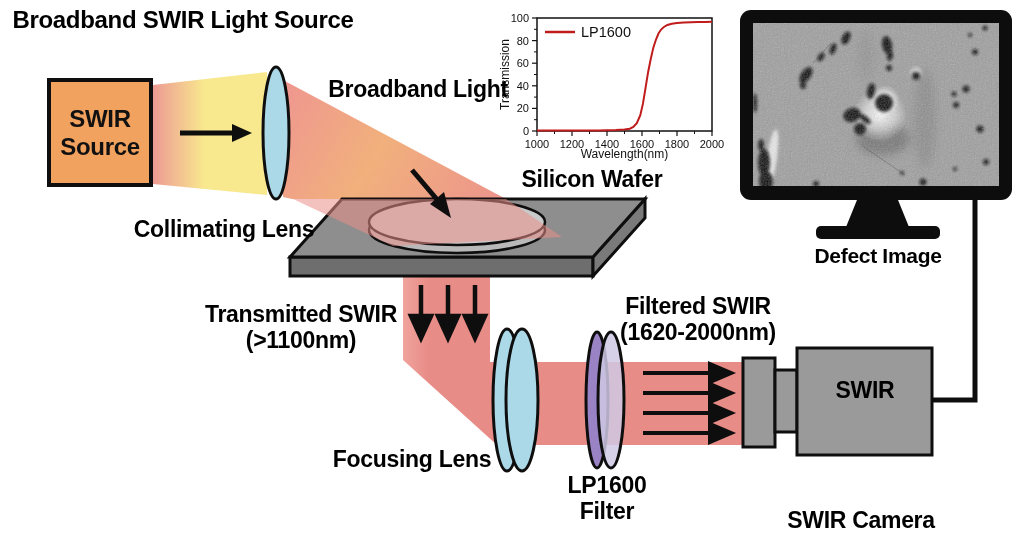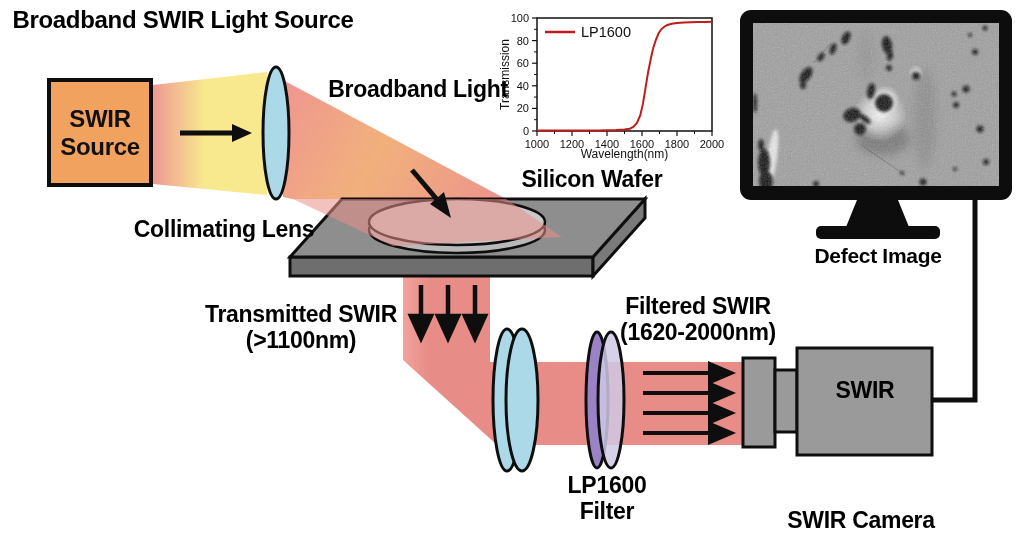--- a/index.html
+++ b/index.html
@@ -251,20 +251,21 @@
   <div class="lbl f23" style="left:301px;top:301px;">
     <div>Transmitted SWIR</div>
     <div>(&gt;1100nm)</div>
   </div>
 
   <div class="lbl f23" style="left:698px;top:270px;margin-top:23px;">
     <div>Filtered SWIR</div>
     <div>(1620-2000nm)</div>
   </div>
 
+  <div class="lbl f23" style="left:412px;top:446px;">Focusing Lens</div>
 
   <div class="lbl f23" style="left:607px;top:472px;">
     <div>LP1600</div>
     <div>Filter</div>
   </div>
 
   <div class="lbl f23" style="left:865px;top:377px;">SWIR</div>
 
   <div class="lbl f23" style="left:861px;top:459px;margin-top:48px;">SWIR Camera</div>
 

